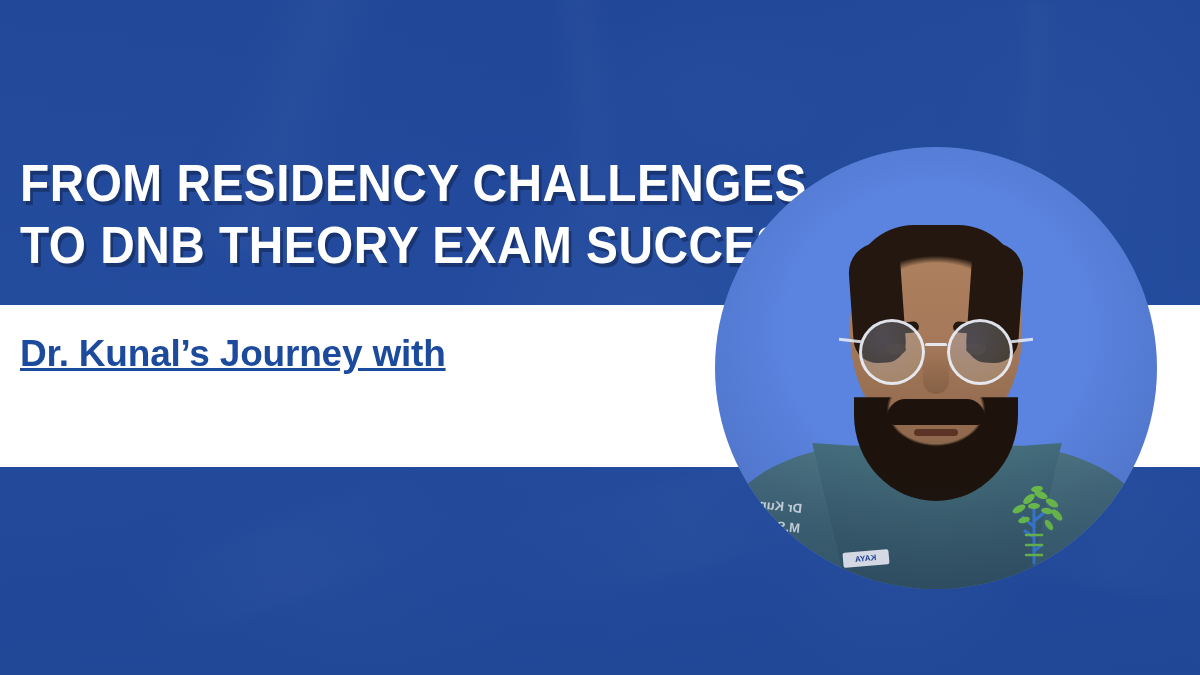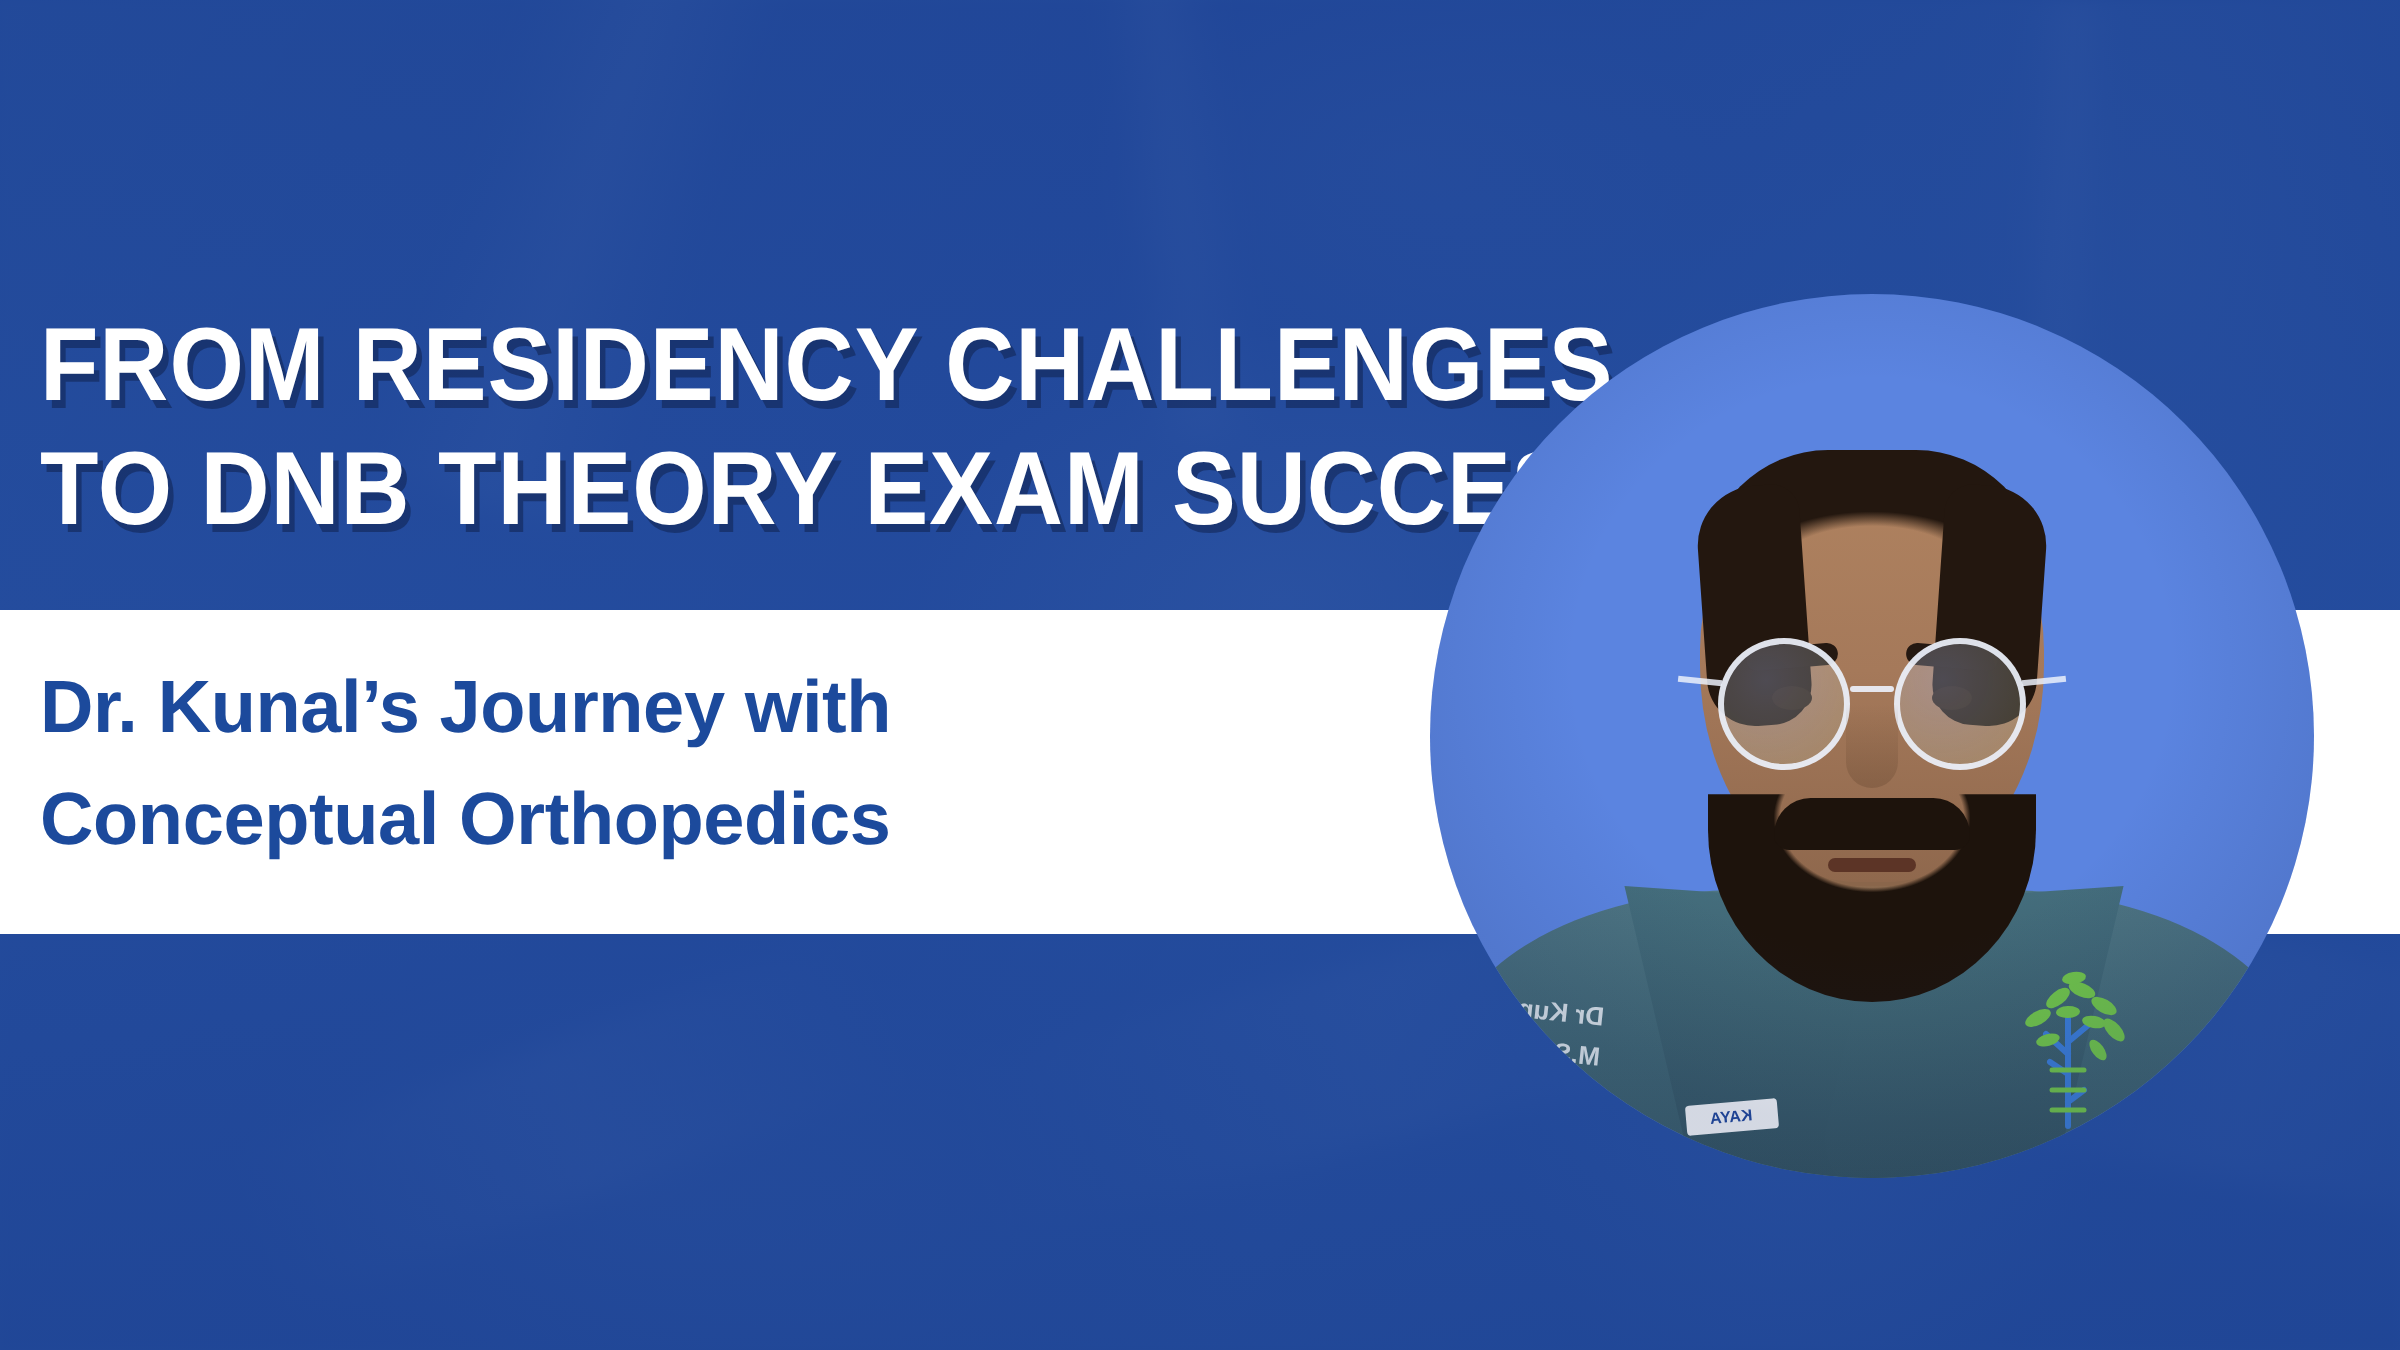--- a/index.html
+++ b/index.html
@@ -77,20 +77,21 @@
   .subtitle {
     position:absolute;
     left:20px; top:326px;
     width:680px;
     color:#1c4a9c;
     font-family:"Liberation Sans", sans-serif;
     font-weight:bold;
     font-size:37px;
     line-height:56px;
     letter-spacing:-.2px;
+    text-decoration:underline;
   }
   .subtitle .sub-line { display:block; }
 
   
   .portrait-circle {
     position:absolute;
     left:715px; top:147px;
     width:442px; height:442px;
     border-radius:50%;
     background:#5b84e0;
@@ -345,16 +346,15 @@
           <ellipse cx="33" cy="31" rx="6" ry="3" transform="rotate(-2 33 31)"></ellipse>
         </g>
       </svg>
 
       <div class="doc-shadow"></div>
     </div>
   </div>
 
   <div class="subtitle">
     <span class="sub-line">Dr. Kunal’s Journey with</span>
-    <span class="sub-line">Conceptual Orthopedics</span>
   </div>
 
 </div>
 
 </body></html>

